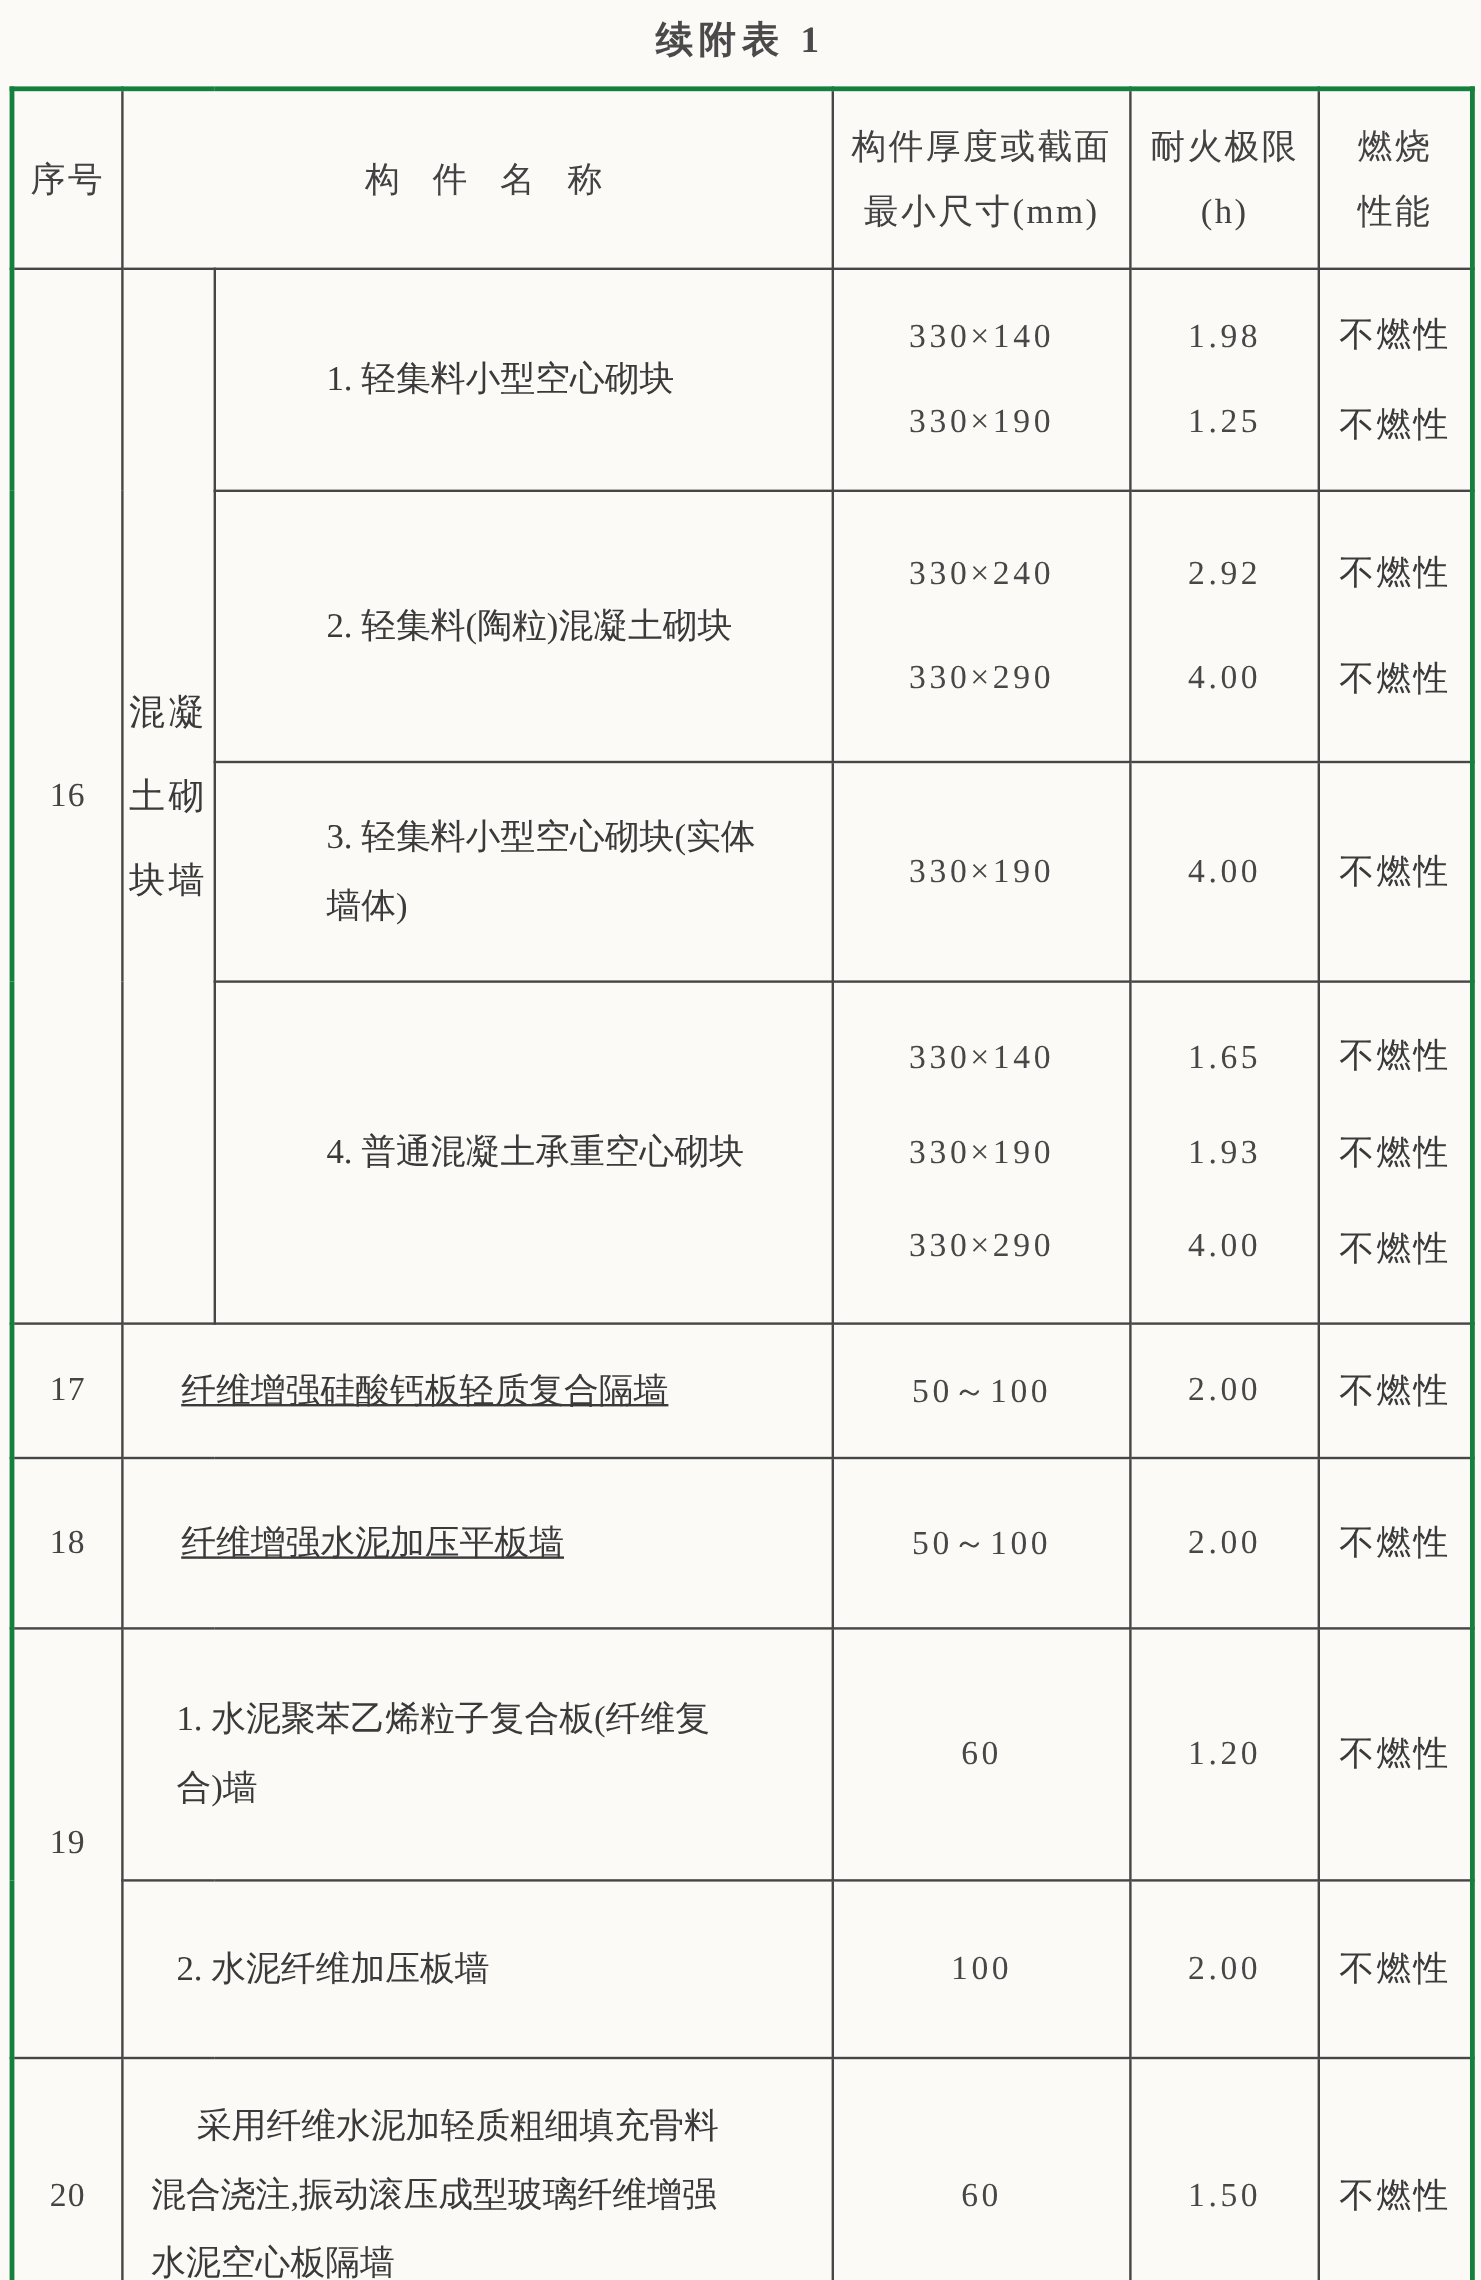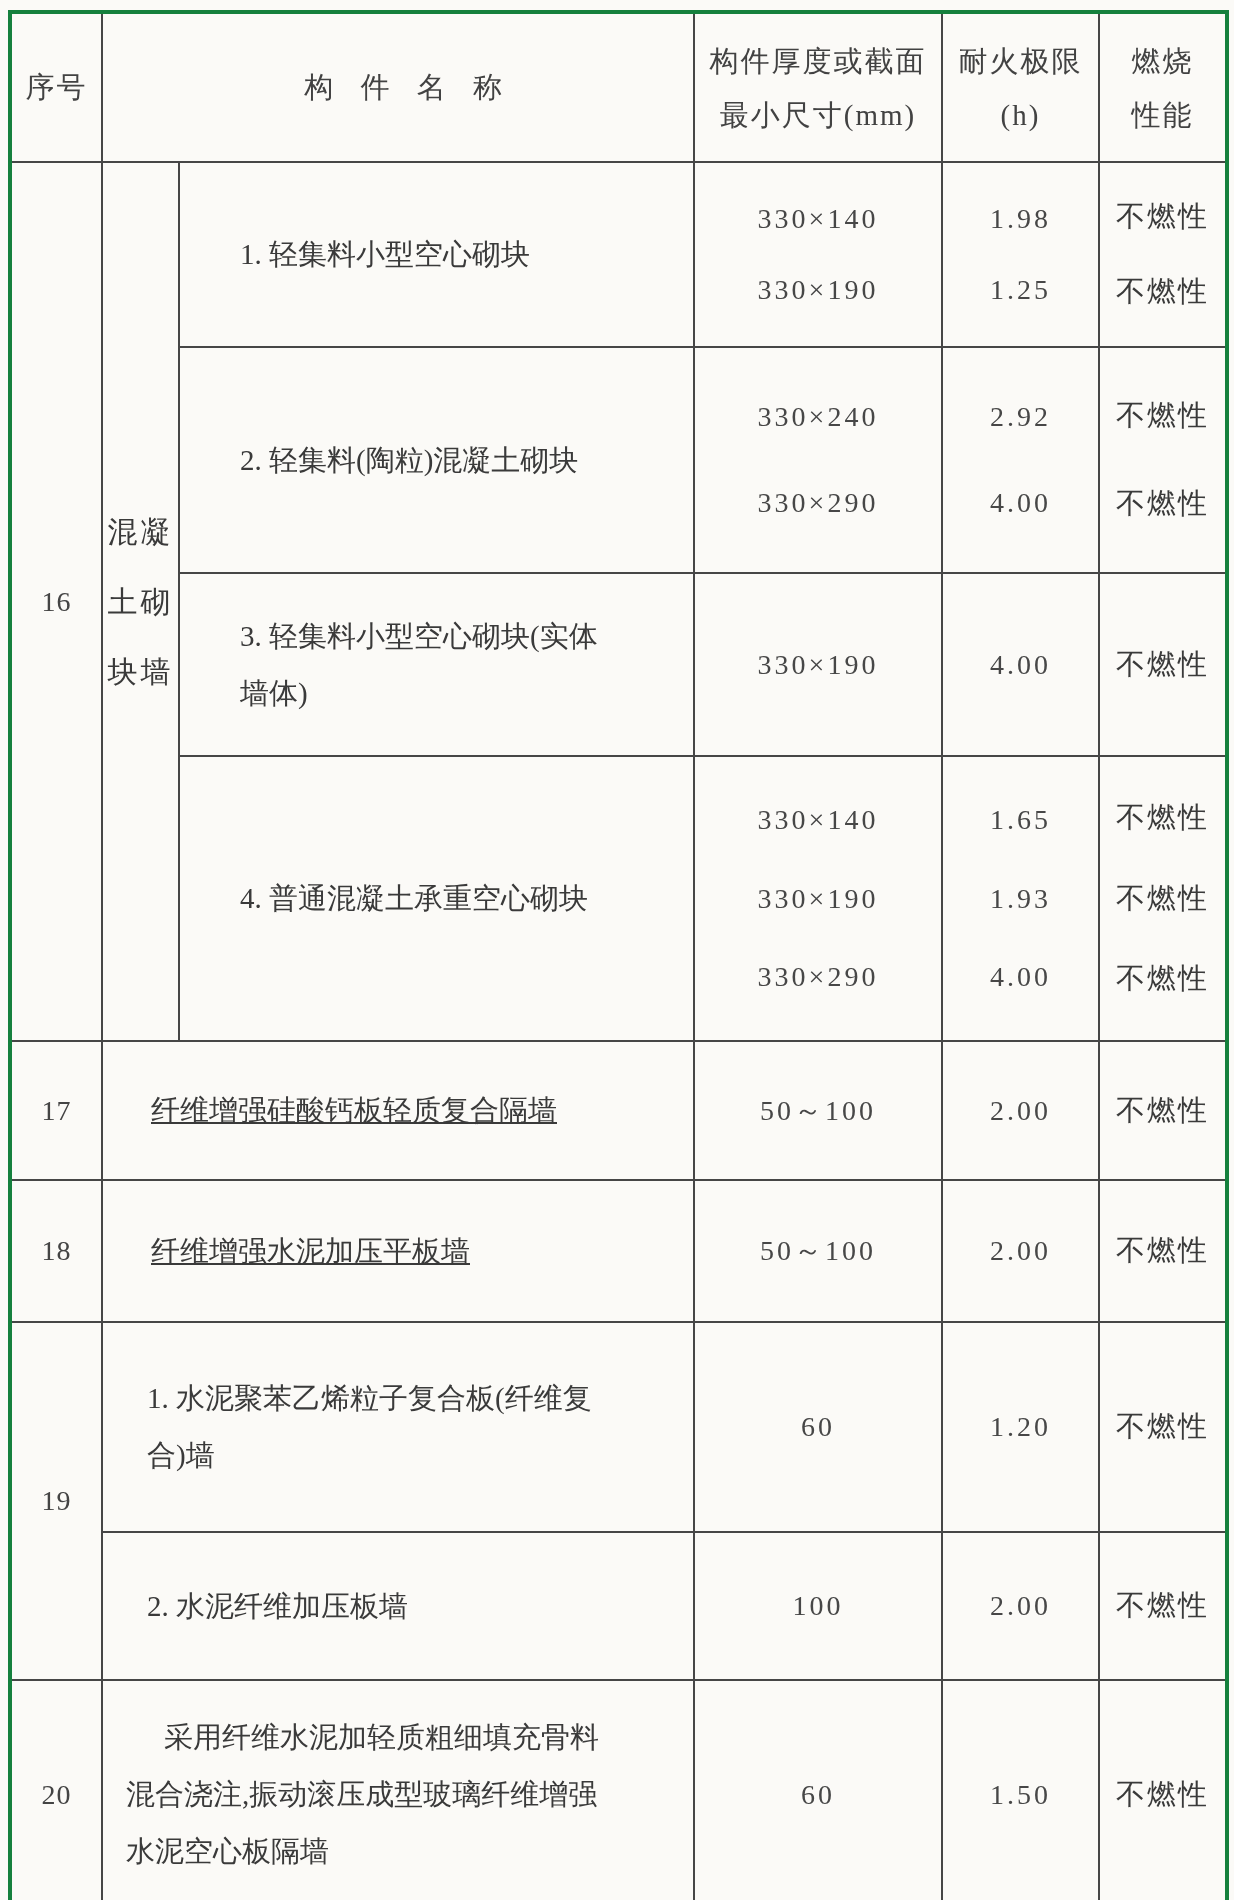--- a/index.html
+++ b/index.html
@@ -40,55 +40,56 @@
   col.c-size  { width:248px; }
   col.c-fire  { width:157px; }
   col.c-burn  { width:128px; }
 
   
   tr.h-head { height:150px; }
   tr.h-r161 { height:185px; }
   tr.h-r162 { height:183px; }
   tr.h-r163 { height:183px; }
   tr.h-r164 { height:285px; }
-  tr.h-r17  { height:139px; }
+  tr.h-r17  { height:112px; }
   tr.h-r18  { height:142px; }
   tr.h-r191 { height:210px; }
   tr.h-r192 { height:148px; }
   tr.h-r20  { height:230px; }
   .head-cell { text-align:center; letter-spacing:2px; font-size:29px; color:#424242; }
   .head-cell .hl { line-height:54px; }
   .head-name { letter-spacing:10px;padding-left:20px; }
   .seq-cell { text-align:center; font-size:28px; letter-spacing:1px; color:#444; }
 
   .group-cell { text-align:center; }
   .group-cell .gl { line-height:70px; letter-spacing:3px; font-size:30px; }
 
   .name-cell { text-align:left; }
-  .pad16 { padding-left:60px; padding-right:18px; }
+  .pad16 { padding-left:92px; padding-right:18px; }
   .pad-wide { padding-left:48px; padding-right:22px;text-decoration:underline; }
   .pad19 { padding-left:44px; padding-right:22px; }
   .pad20 { padding-left:23px; padding-right:28px; }
   .name-line { line-height:57px; }
   .indent1 { text-indent:38px; }
 
   .num { font-size:28px; letter-spacing:3px; color:#474747; }
   .burn { font-size:29px; letter-spacing:2px; }
   .val-cell { text-align:center; }
 
   .stack { display:flex; flex-direction:column; justify-content:space-evenly; }
   .stack.s185 { height:183px; }
   .stack.s183 { height:224px; }
   .stack.s285 { height:281px; }
 </style>
 </head>
 <body>
 
 <div class="page">
 
+  <div class="doc-title">续附表 1</div>
 
   <table class="main">
     <colgroup>
       <col class="c-seq">
         <col class="c-group">
         <col class="c-name">
       <col class="c-size">
         <col class="c-fire">
         <col class="c-burn">
     </colgroup>

